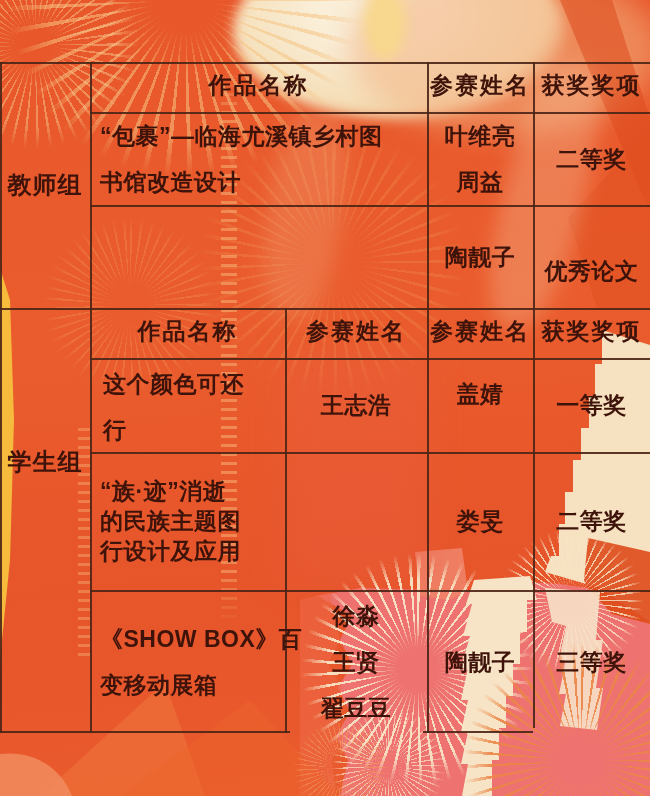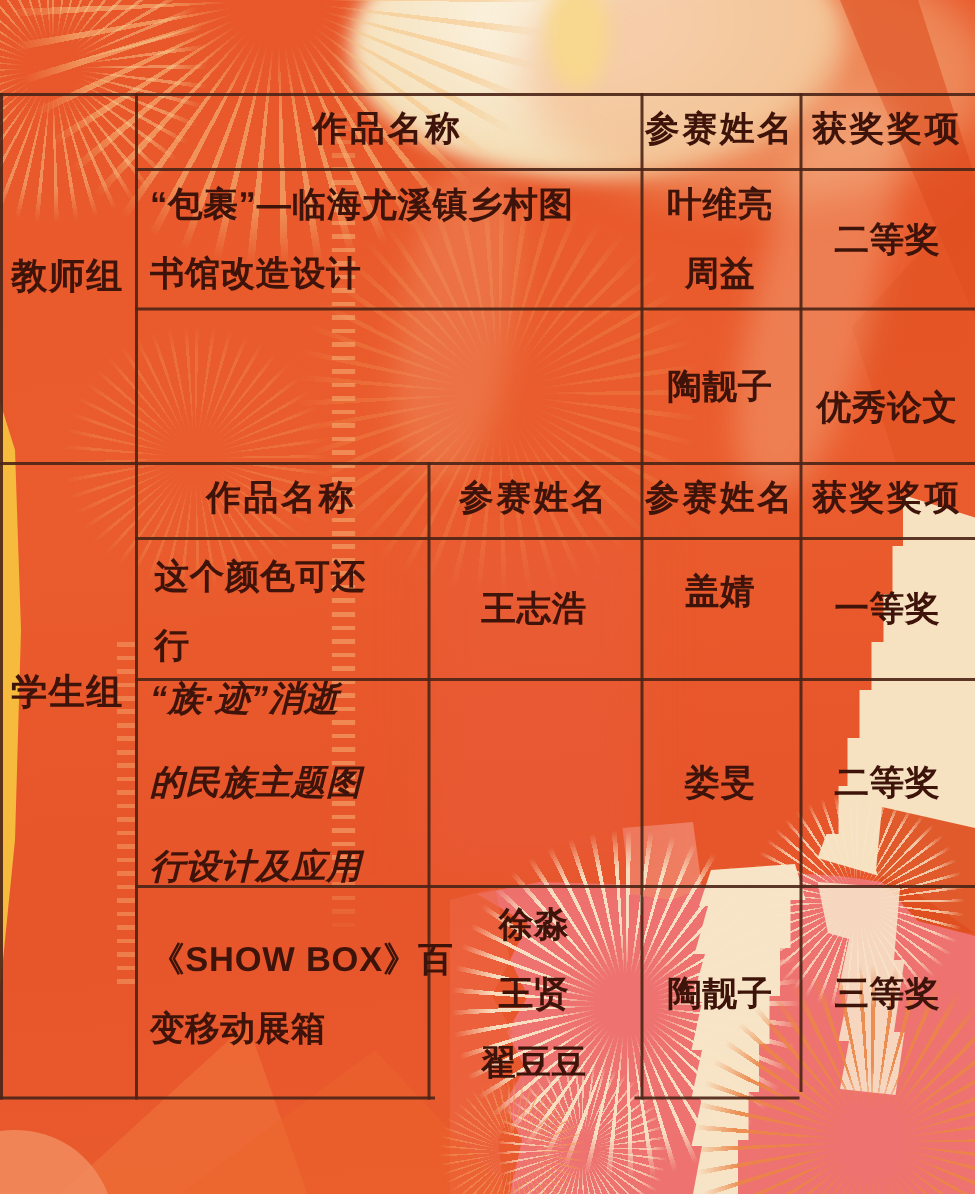--- a/index.html
+++ b/index.html
@@ -49,21 +49,21 @@
   #ladder-2{left:78px;top:428px;width:12px;height:232px;opacity:.8;}
 
   
   .line{background:#4A2316;opacity:.9;}
   .cell{display:flex;align-items:center;color:#3D130A;font-weight:bold;
     font-size:23px;line-height:46px;white-space:pre;letter-spacing:.5px;}
   .c-center{justify-content:center;text-align:center;}
   .c-left{justify-content:flex-start;text-align:left;}
   .hdr{letter-spacing:2px;font-size:23px;font-family:Liberation Mono, monospace;}
   .group{font-size:24px;letter-spacing:1px;}
-  .lh42{line-height:56px;font-style:italic;}
+  .lh42{line-height:30px;}
 </style>
 </head>
 <body>
 
 <div id="stage">
 
   <div id="bg-base" class="abs noev"></div>
   <div id="blob-cream" class="abs blob noev"></div>
   <div id="blob-peach" class="abs noev"></div>
   <div id="blob-yellow" class="abs noev"></div>

